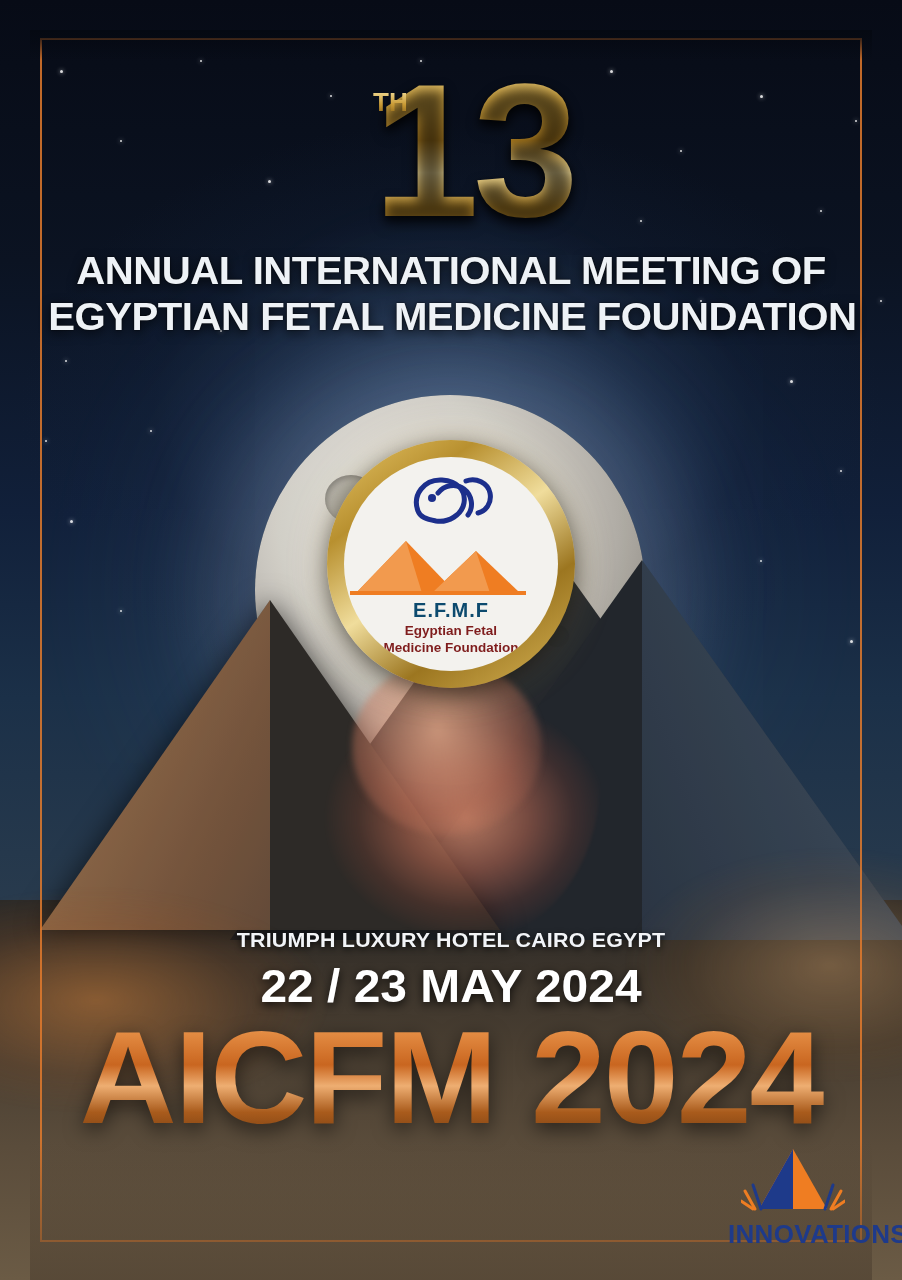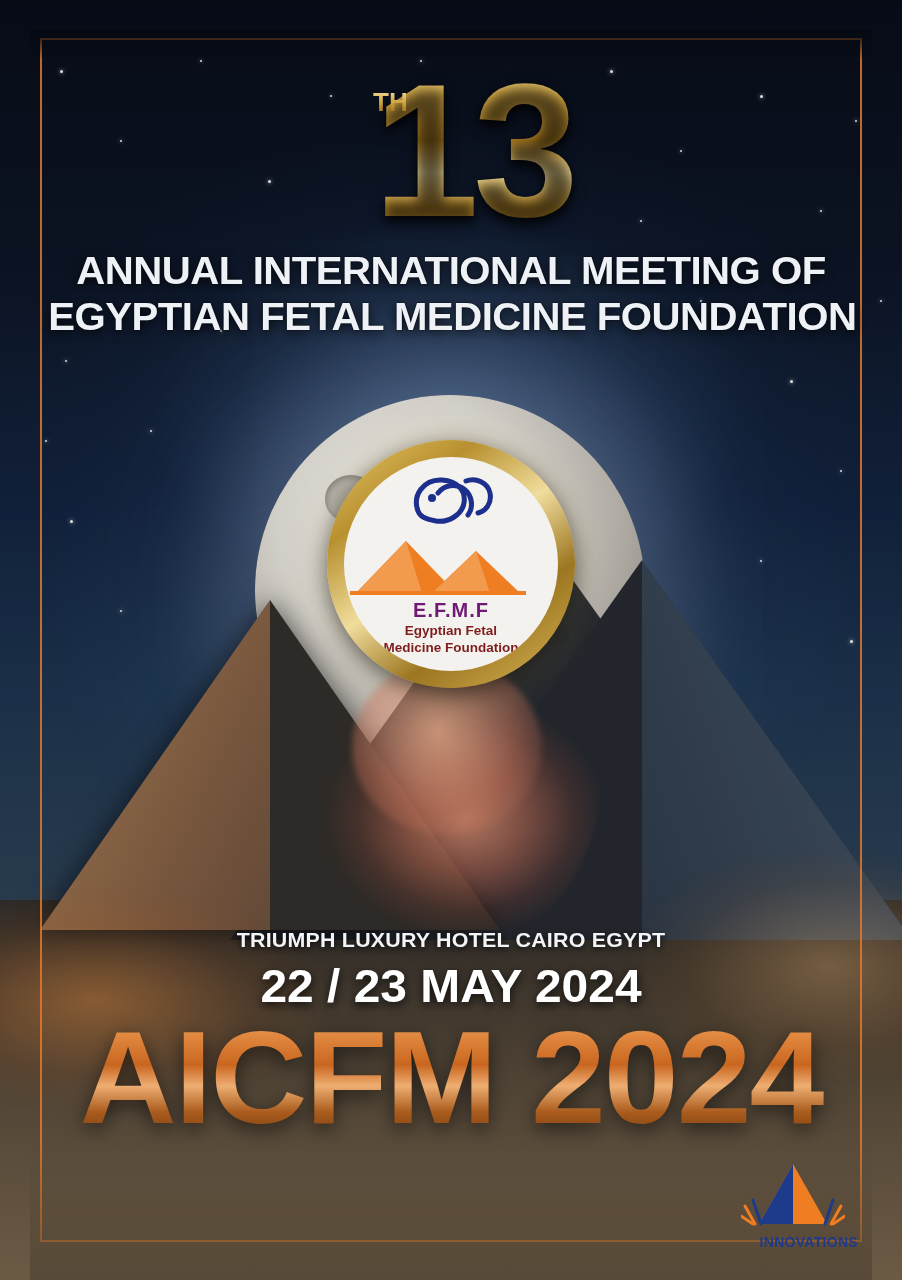--- a/index.html
+++ b/index.html
@@ -279,21 +279,21 @@
     left: 0;
     width: 214px;
     height: 62px;
   }
   .logo-abbr {
     position: absolute;
     top: 142px;
     left: 0;
     right: 0;
     text-align: center;
-    color: #701a75;
+    color: #0c4a6e;
     font-weight: bold;
     font-size: 20px;
     letter-spacing: 1px;
   }
   .logo-name {
     position: absolute;
     top: 166px;
     left: 0;
     right: 0;
     text-align: center;
@@ -361,23 +361,22 @@
   }
   .innov-mark {
     width: 104px;
     height: 66px;
     margin: 0 auto;
   }
   .innov-label {
     margin-top: 2px;
     color: #1e3a8a;
     font-weight: bold;
-    font-size: 14px;
+    font-size: 26px;
     letter-spacing: 0.3px;
-    text-align: right;
   }
 </style>
 </head>
 <body>
 
 <div class="poster">
 
   <div class="bg-sky"></div>
 
   <div class="stars">

